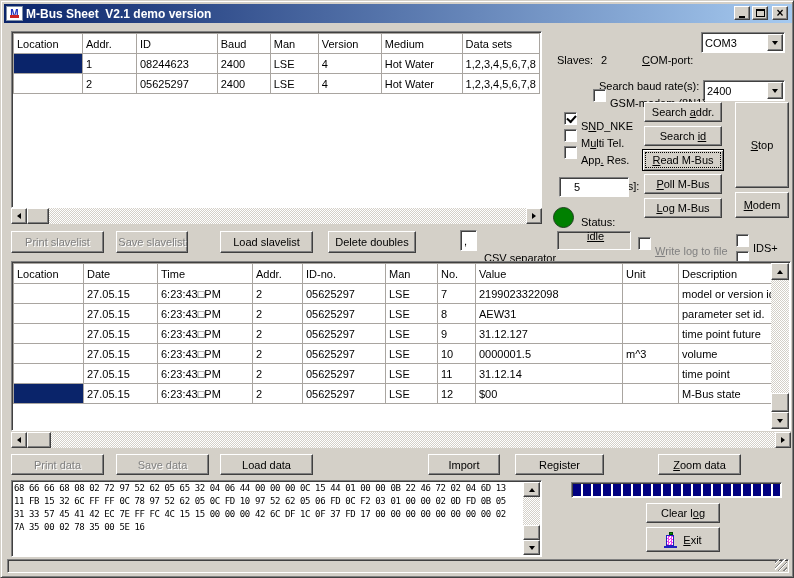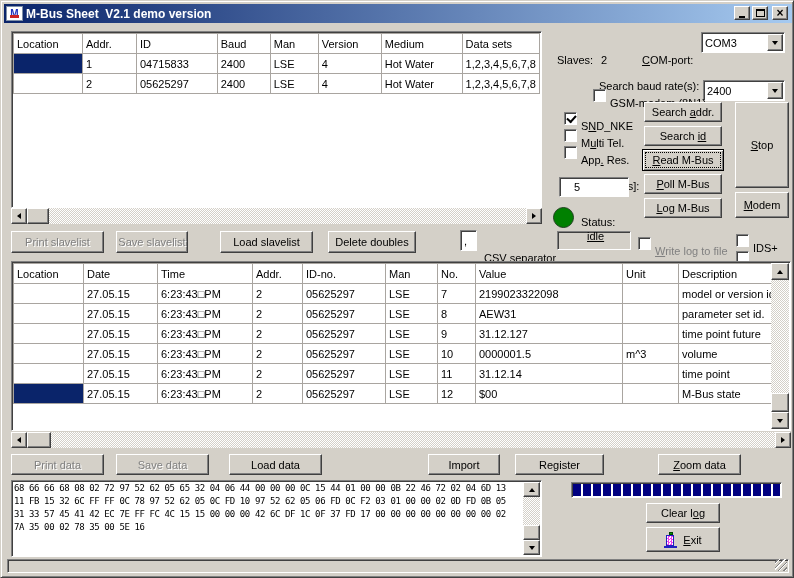--- a/index.html
+++ b/index.html
@@ -117,21 +117,21 @@
         <td>ID</td>
         <td>Baud</td>
         <td>Man</td>
         <td>Version</td>
         <td>Medium</td>
         <td>Data sets</td>
       </tr>
       <tr>
         <td class="sel"></td>
         <td>1</td>
-        <td>04715833</td>
+        <td>08244623</td>
         <td>2400</td>
         <td>LSE</td>
         <td>4</td>
         <td>Hot Water</td>
         <td>1,2,3,4,5,6,7,8</td>
       </tr>
       <tr>
         <td></td>
         <td>2</td>
         <td>05625297</td>
@@ -370,21 +370,21 @@
         <i class="tri-l"></i>
       </span>
     <span class="thumb raised" style="left:16px;top:0;width:24px;height:16px;"></span>
     <span class="sbtn raised" style="right:0;top:0;width:16px;height:16px;">
         <i class="tri-r"></i>
       </span>
   </div>
 
   <button class="btn raised disabled abs" style="left:10px;top:453px;width:93px;height:21px;">Print data</button>
   <button class="btn raised disabled abs" style="left:115px;top:453px;width:93px;height:21px;">Save data</button>
-  <button class="btn raised abs" style="left:219px;top:453px;width:93px;height:21px;margin-left:9px;">Load data</button>
+  <button class="btn raised abs" style="left:219px;top:453px;width:93px;height:21px;">Load data</button>
   <button class="btn raised abs" style="left:427px;top:453px;width:72px;height:21px;">Import</button>
   <button class="btn raised abs" style="left:514px;top:453px;width:89px;height:21px;text-align:center;">Register</button>
   <button class="btn raised abs mn" style="left:657px;top:453px;width:83px;height:21px;">
       <span></span>
       <u>Z</u>
       <span>oom data</span>
     </button>
 
   <div class="abs sunken" style="left:10px;top:479px;width:531px;height:77px;background:#fff;">
     <div id="hextext">68 66 66 68 08 02 72 97 52 62 05 65 32 04 06 44 00 00 00 0C 15 44 01 00 00 0B 22 46 72 02 04 6D 13

